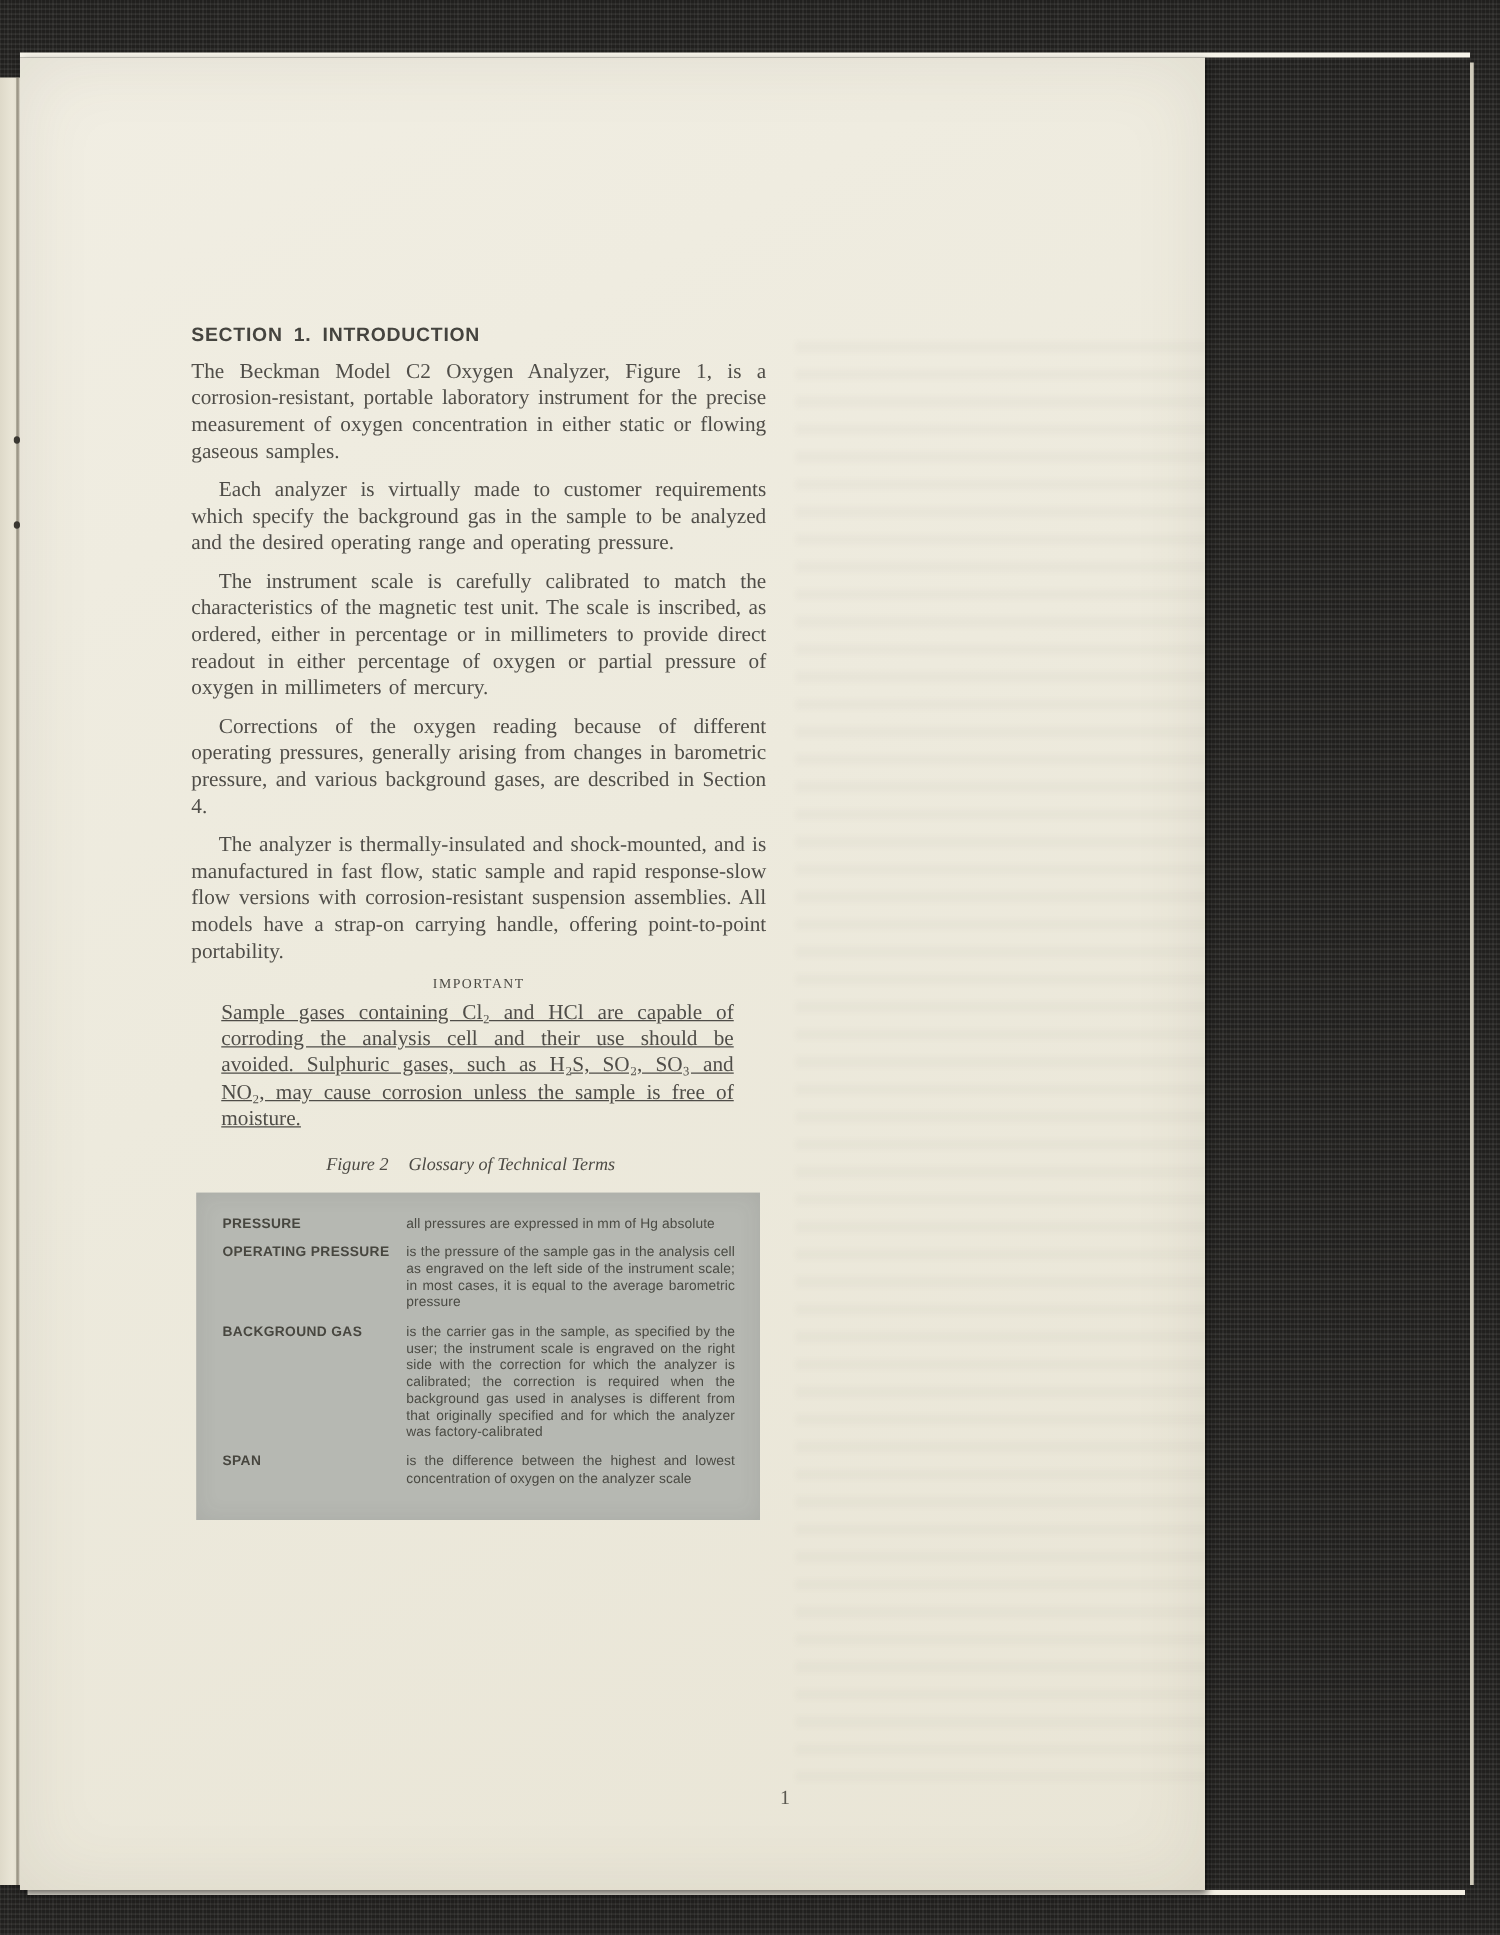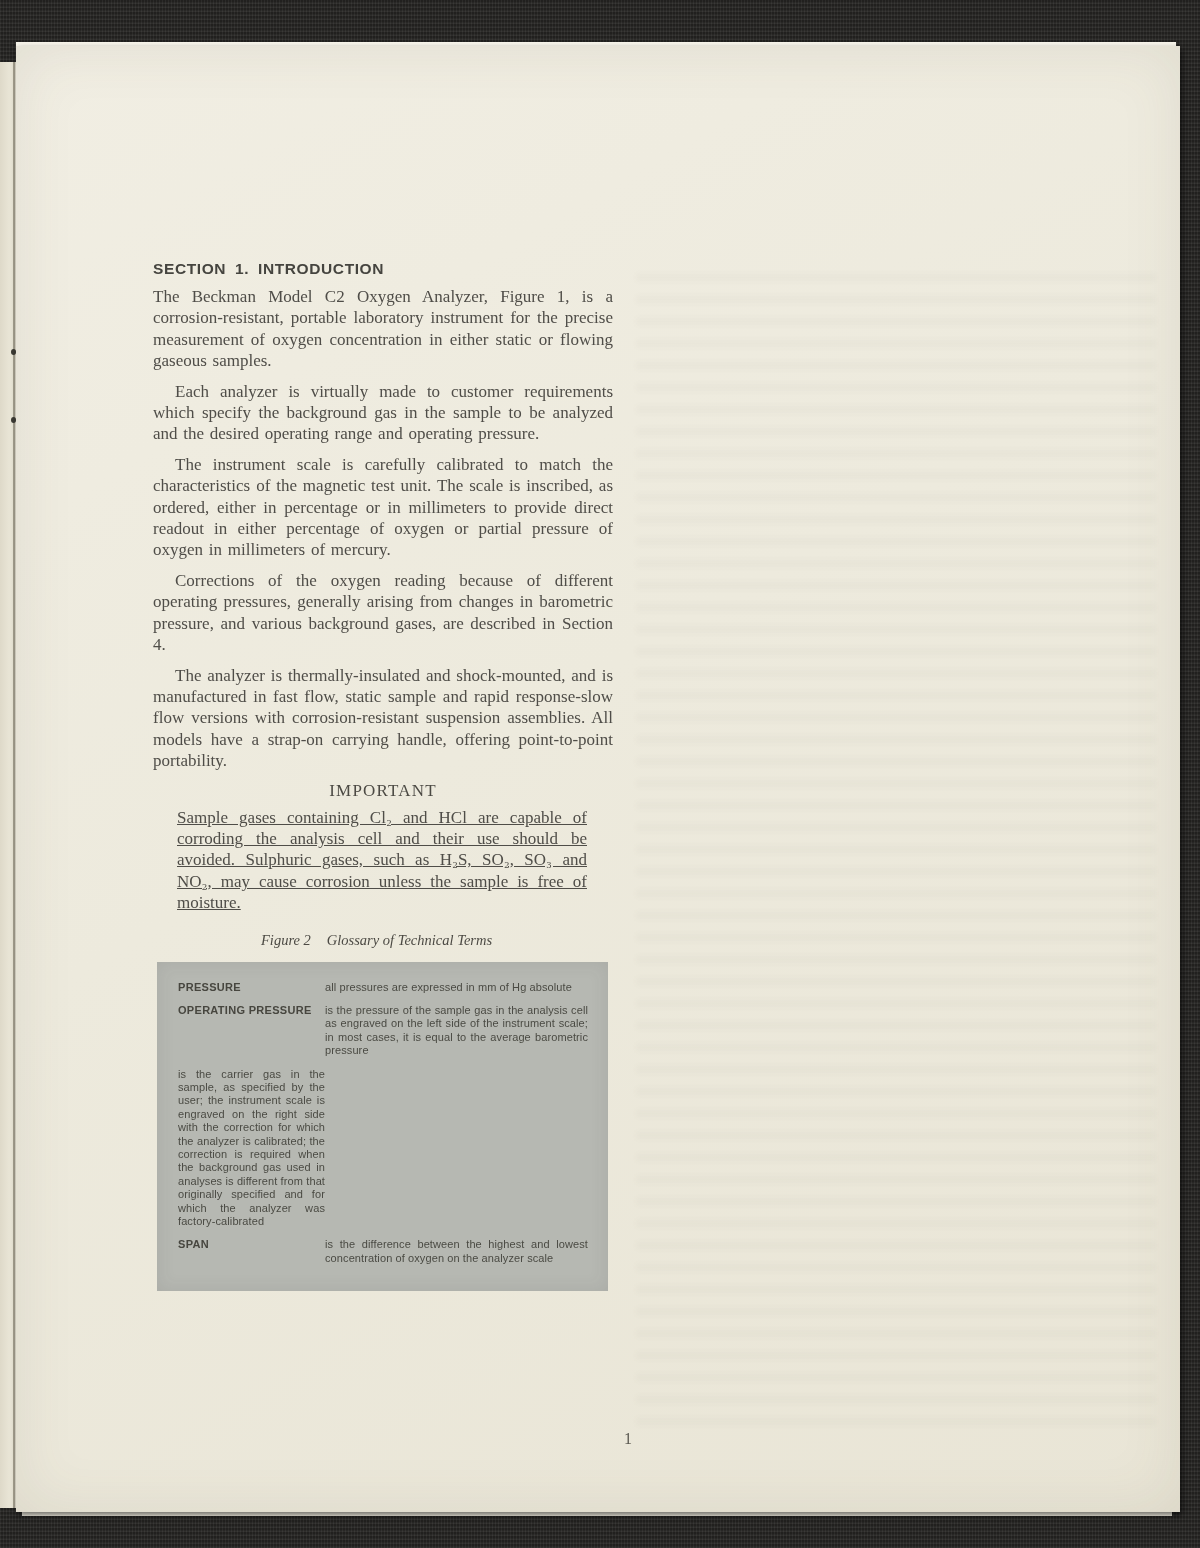--- a/index.html
+++ b/index.html
@@ -17,21 +17,21 @@
   }
   .seam{
     position:absolute;left:13px;top:62px;width:2px;height:1446px;
     background:rgba(95,90,72,0.5);
   }
   .stitch{
     position:absolute;width:5px;height:6px;border-radius:50%;
     background:#3c3a33;left:11px;
   }
   .page{
-    position:absolute;left:16px;top:46px;width:1164px;height:1466px;
+    position:absolute;left:16px;top:46px;width:948px;height:1466px;
     background:linear-gradient(150deg,#f1eee3 0%,#edeadd 45%,#e9e5d6 100%);
     box-shadow:inset 0 0 60px rgba(90,80,55,0.10), 2px 3px 6px rgba(0,0,0,0.55);
   }
   .top-edge{
     position:absolute;left:16px;top:42px;width:1160px;height:4px;
     background:#f7f4ea;
   }
   .bottom-edge{
     position:absolute;left:22px;top:1512px;width:1150px;height:4px;
     background:#f3efe3;
@@ -53,21 +53,21 @@
     font-family:"Liberation Sans","DejaVu Sans",sans-serif;
     font-weight:bold;font-size:15.5px;letter-spacing:0.6px;word-spacing:4px;
     color:#45443f;margin:0 0 8px 0;padding-top:2px;
   }
   .para{
     margin:0 0 9px 0;font-size:17px;line-height:21.4px;text-align:justify;
     text-indent:22px;color:#4f4d48;word-spacing:1.5px;
   }
   .para.first{text-indent:0;}
   .imp-head{
-    text-align:center;font-size:17px;letter-spacing:1.2px;color:#4c4a44;
+    text-align:center;font-size:11px;letter-spacing:1.2px;color:#4c4a44;
     margin:4px 0 6px 0;
   }
   .imp-body{
     margin:0 26px 0 24px;font-size:17px;line-height:21.4px;text-align:justify;
     color:#4f4d48;word-spacing:1.5px;text-decoration:underline;
   }
   .caption{
     margin:18px 0 13px 108px;font-style:italic;font-size:14.5px;color:#4c4a44;
   }
   .caption .cap-label{margin-right:16px;}
@@ -127,20 +127,21 @@
     <div class="glossary">
       <div class="g-row">
         <div class="g-term">PRESSURE</div>
         <div class="g-def">all pressures are expressed in mm of Hg absolute</div>
       </div>
       <div class="g-row">
         <div class="g-term">OPERATING PRESSURE</div>
         <div class="g-def">is the pressure of the sample gas in the analysis cell as engraved on the left side of the instrument scale; in most cases, it is equal to the average barometric pressure</div>
       </div>
       <div class="g-row">
+        <div class="g-term">BACKGROUND GAS</div>
         <div class="g-def">is the carrier gas in the sample, as specified by the user; the instrument scale is engraved on the right side with the correction for which the analyzer is calibrated; the correction is required when the background gas used in analyses is different from that originally specified and for which the analyzer was factory-calibrated</div>
       </div>
       <div class="g-row">
         <div class="g-term">SPAN</div>
         <div class="g-def">is the difference between the highest and lowest concentration of oxygen on the analyzer scale</div>
       </div>
     </div>
   </div>
 
   <div class="pagenum">1</div>

